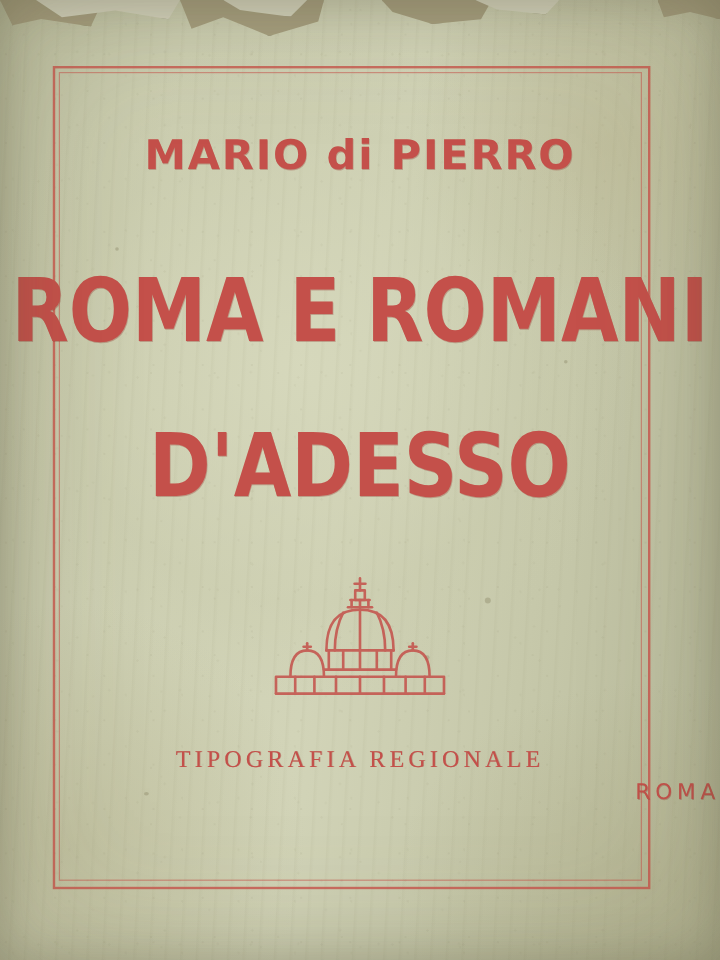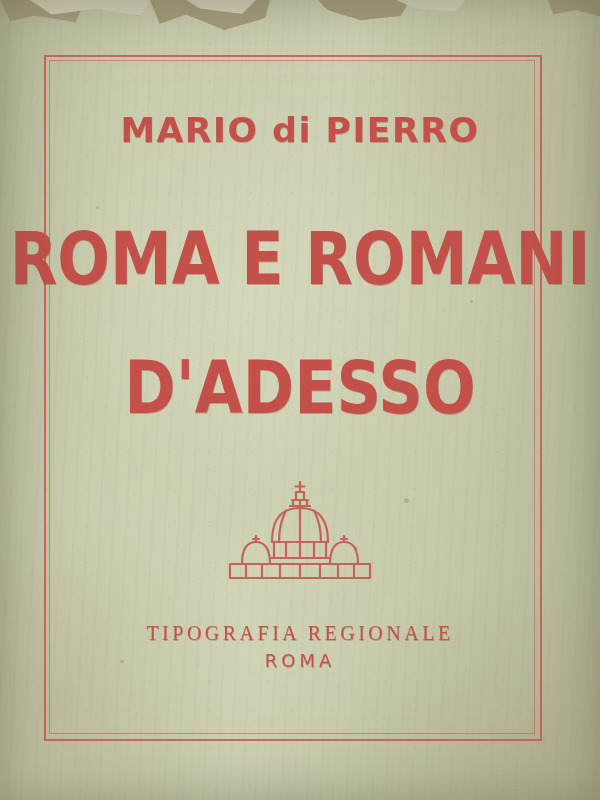--- a/index.html
+++ b/index.html
@@ -138,20 +138,21 @@
     top: 622px;
     font-size: 20px;
     letter-spacing: 3.5px;
     font-family: Liberation Serif, serif;
   }
   .city {
     top: 650px;
     font-size: 18px;
     letter-spacing: 4px;
     font-family: "DejaVu Sans", sans-serif;
+    text-align: right;
   }
 
   
   .dome {
     position: absolute;
     left: 196px;
     top: 478px;
     width: 208px;
     height: 120px;
     opacity: .85;

